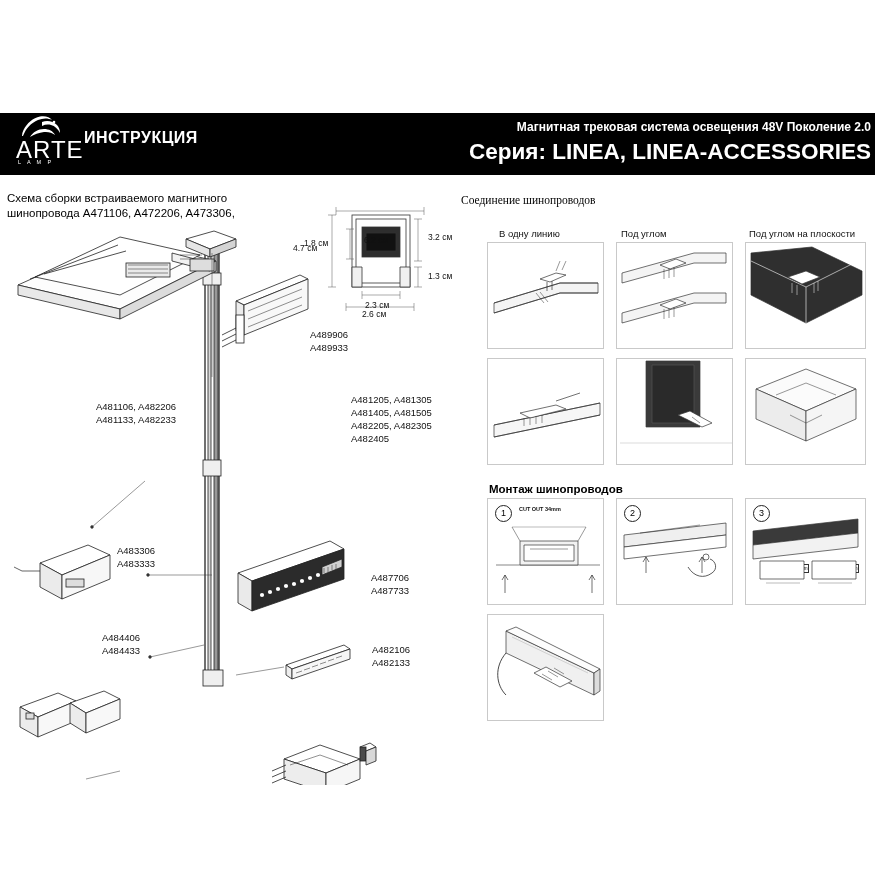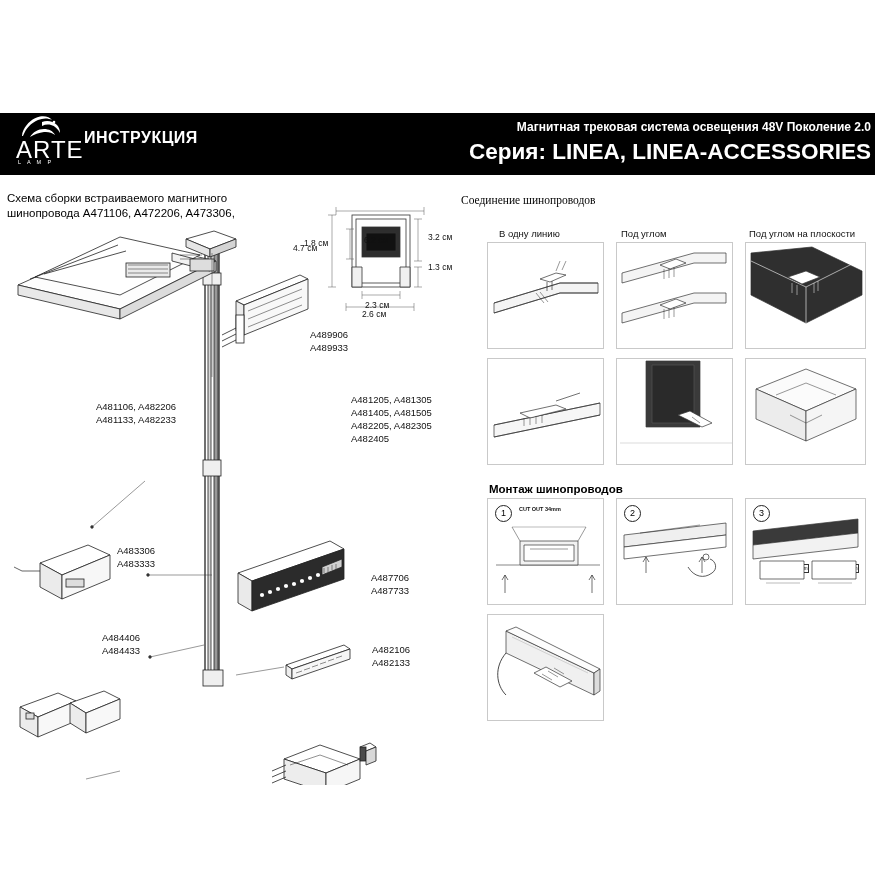--- a/index.html
+++ b/index.html
@@ -352,21 +352,21 @@
           <path d="M346 132 L414 132"></path>
           <path d="M346 128 L346 136 M414 128 L414 136"></path>
         </g>
       </g>
     </svg>
 
     <div class="dim-label" style="left:364px; top:20px;margin-top:40px;">6.2 см</div>
     <div class="dim-label" style="left:293px; top:68px;text-align:right;">4.7 см</div>
     <div class="dim-label" style="left:304px; top:63px;">1.8 см</div>
     <div class="dim-label" style="left:428px; top:57px;">3.2 см</div>
-    <div class="dim-label" style="left:428px; top:87px;">1.3 см</div>
+    <div class="dim-label" style="left:428px; top:96px;">1.3 см</div>
     <div class="dim-label" style="left:365px; top:125px;">2.3 см</div>
     <div class="dim-label" style="left:362px; top:134px;">2.6 см</div>
 
     <div class="caption" style="left:310px; top:153px;text-align:center;">
       <div>A489906</div>
       <div>A489933</div>
     </div>
 
     <div class="caption" style="left:96px; top:225px;">
       <div>A481106, A482206</div>

